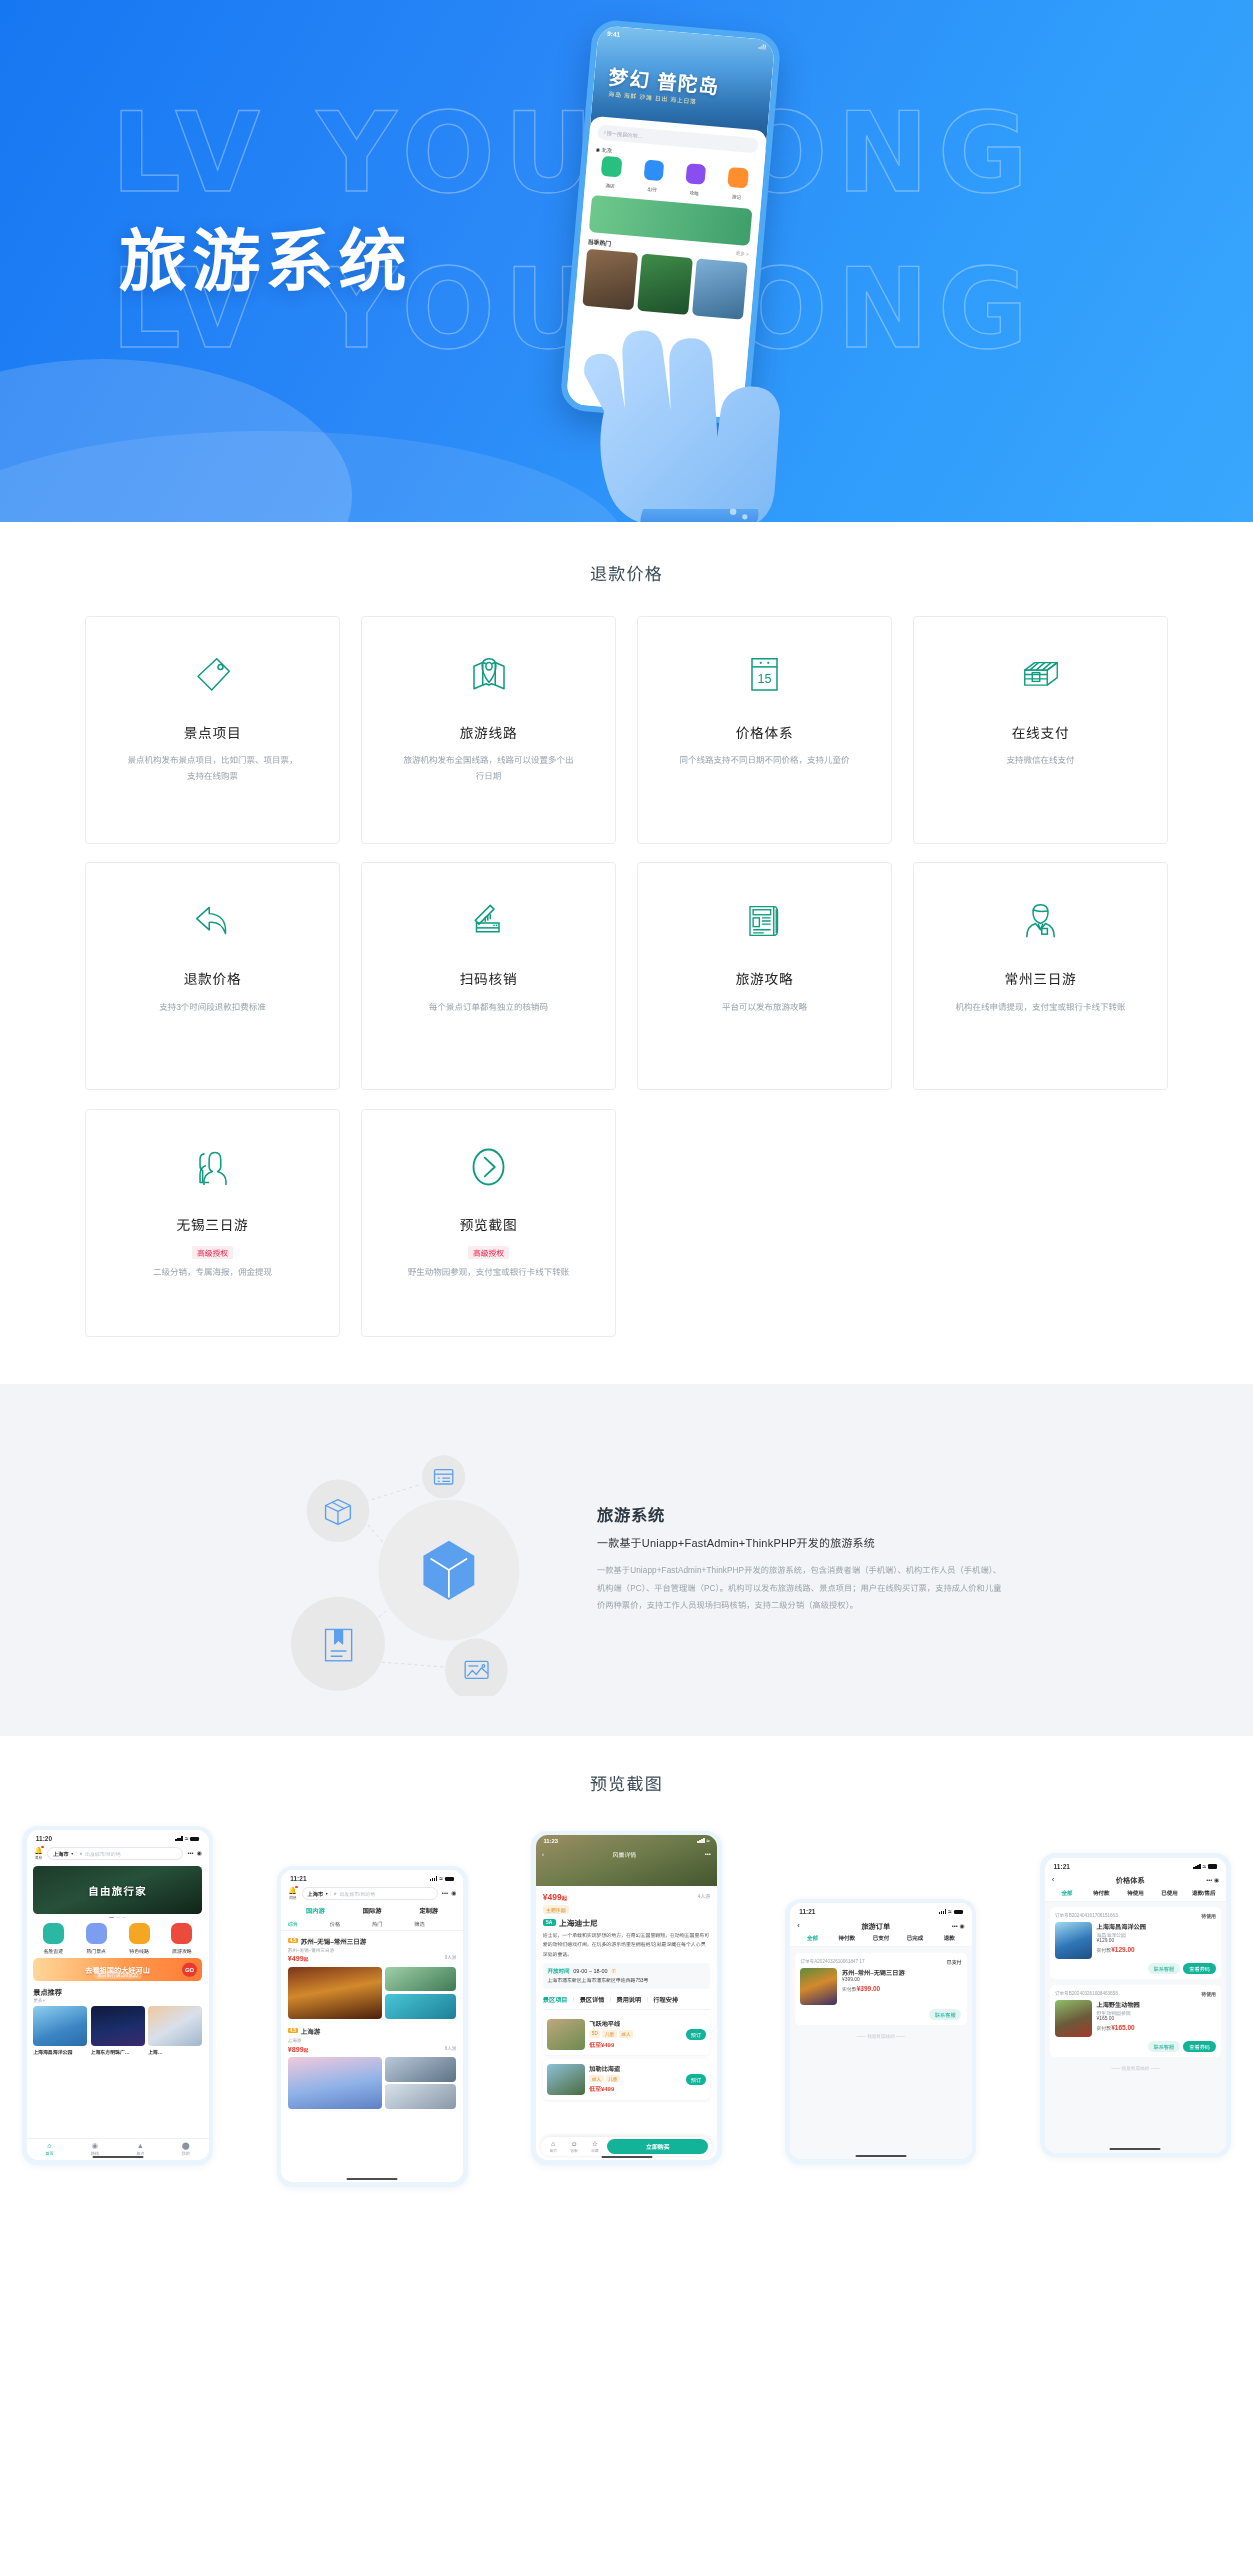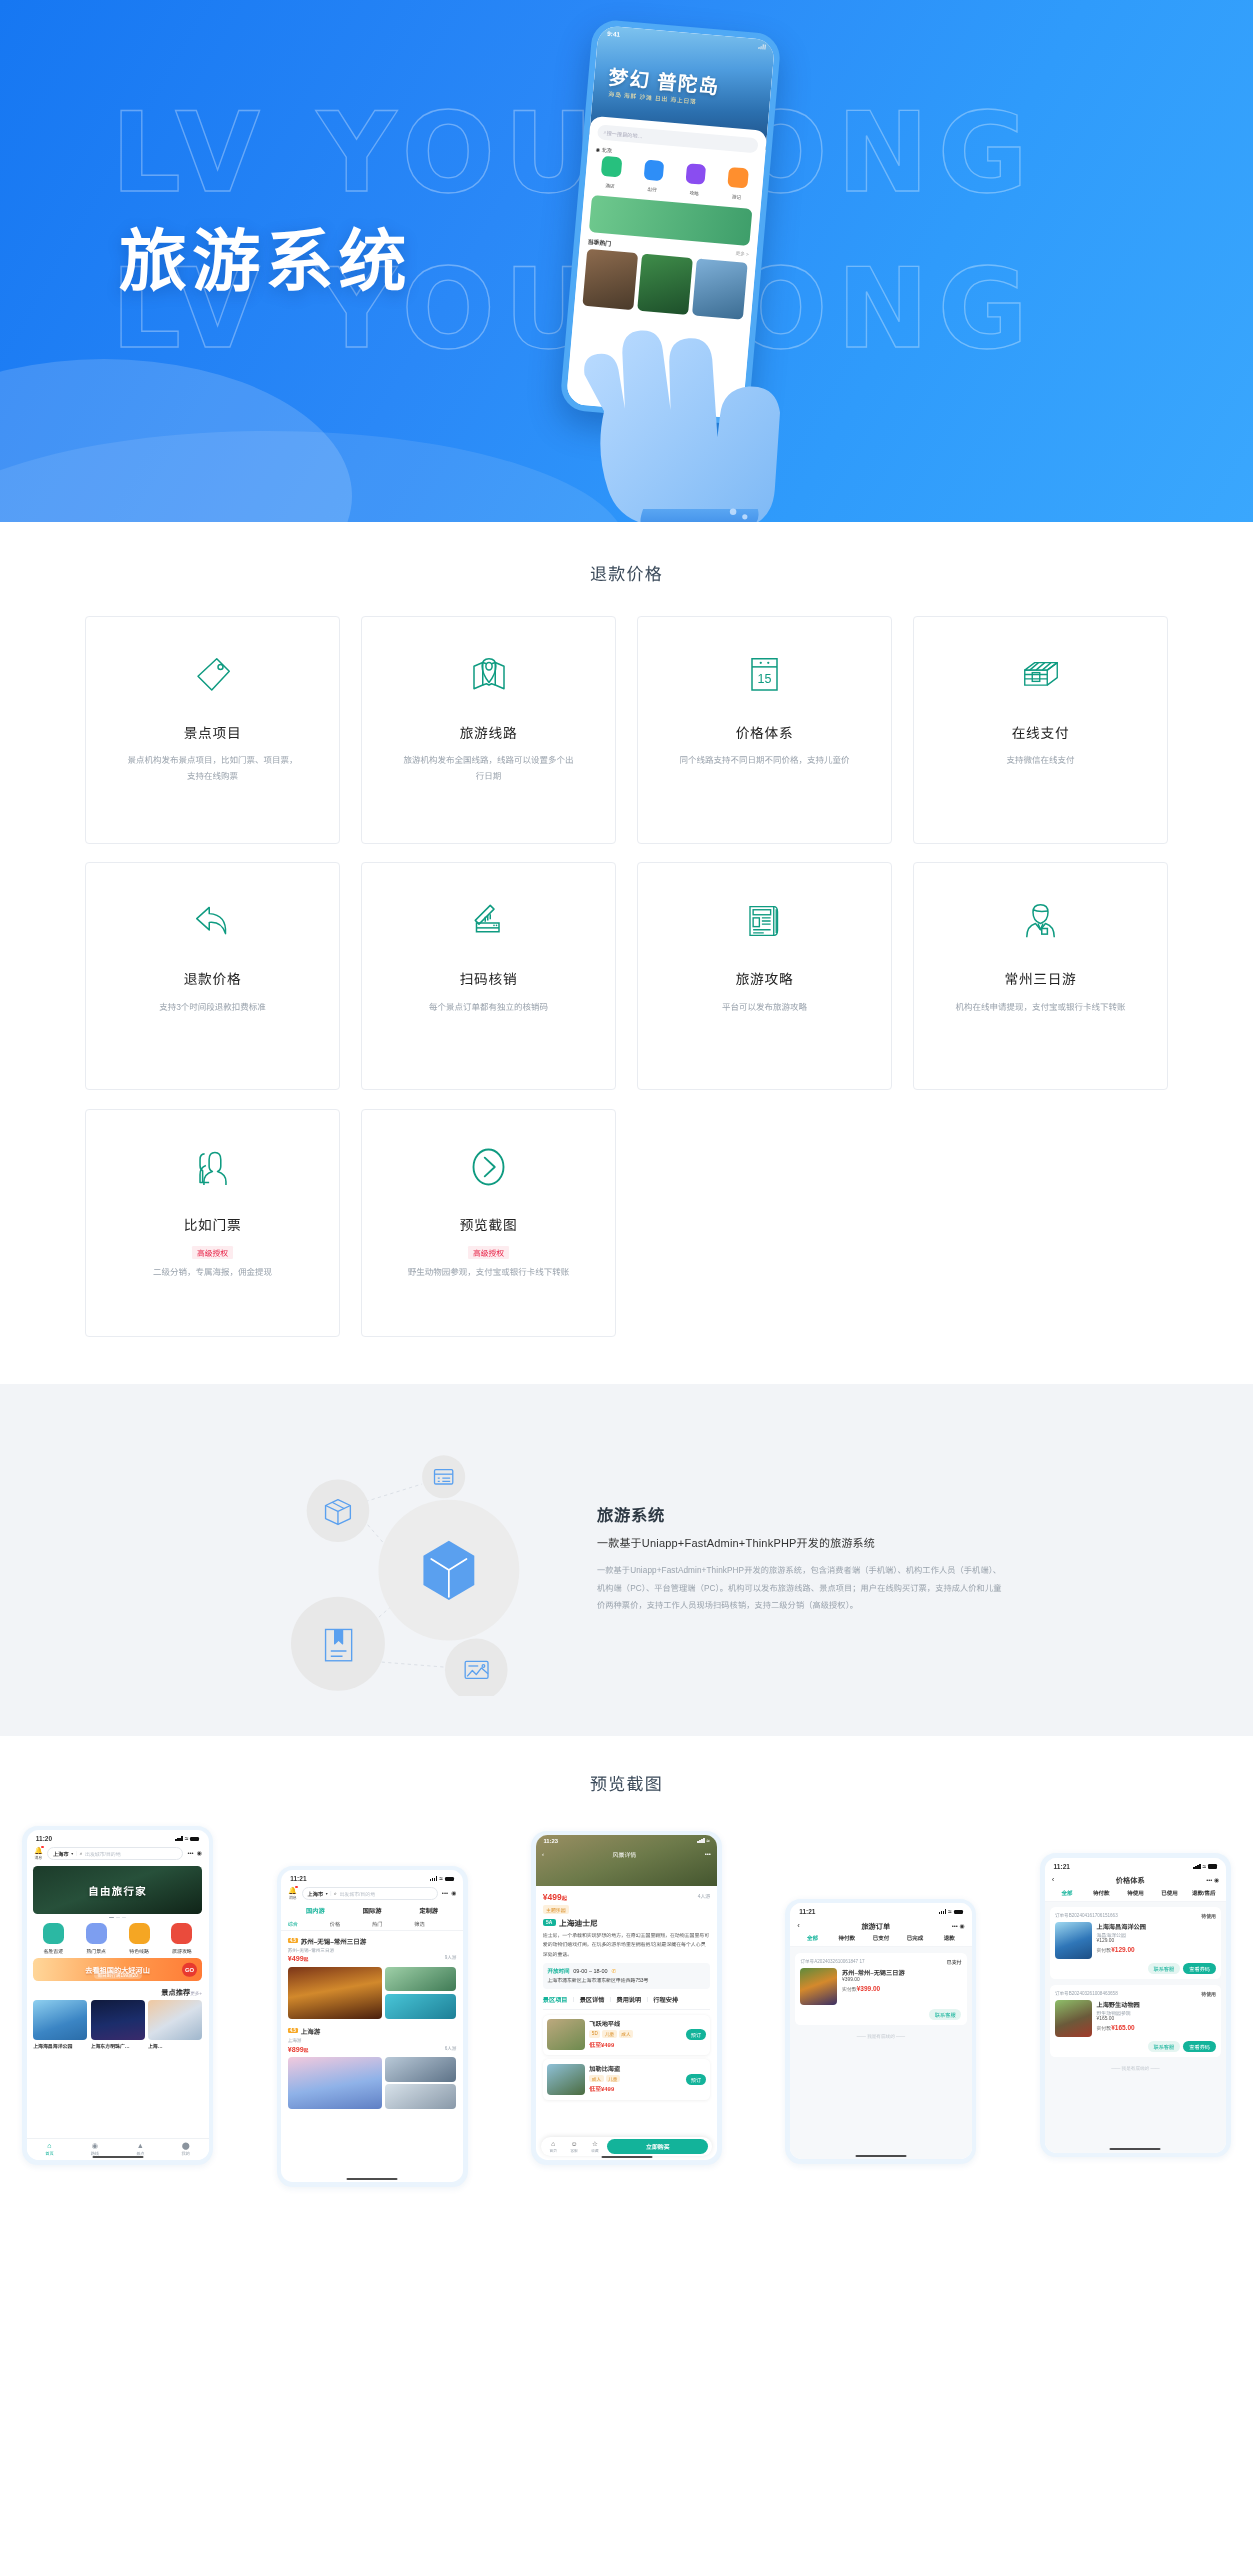--- a/index.html
+++ b/index.html
@@ -236,21 +236,21 @@
   .promo { margin:0 6.5px 5.2px; height:23.5px; border-radius:5.2px;
     background:linear-gradient(95deg,#ffd79a,#ff9a4d 55%,#ff7a35);
     display:flex; align-items:center; justify-content:center; position:relative; overflow:hidden; }
   .promo .l1 { color:#fff; font-size:7.2px; font-weight:900; text-shadow:0 0.7px 1.3px rgba(180,60,0,.5); }
   .promo .l2 { position:absolute; bottom:2.6px; left:50%; transform:translateX(-50%);
     background:rgba(255,255,255,.25); color:#fff; font-size:4.6px; padding:0.7px 3.9px; border-radius:3.9px; white-space:nowrap; }
   .promo .go { position:absolute; right:5.2px; top:50%; transform:translateY(-50%);
     width:14.4px; height:14.4px; border-radius:50%; background:#e8392f; color:#fff;
     font-size:5.9px; font-weight:900; display:flex; align-items:center; justify-content:center; }
 
-  .secrow { display:flex; justify-content:flex-end; align-items:baseline; padding:0 6.5px 3.3px; }
+  .secrow { display:flex; justify-content:space-between; align-items:baseline; padding:0 6.5px 3.3px;flex-direction:column; }
   .secrow b { font-size:7.2px; }
   .secrow small { font-size:4.6px; color:#aab; }
   .tiles { display:flex; gap:3.3px; padding:0 6.5px; }
   .tiles .t { flex:1; }
   .tiles .t .im { height:40px; border-radius:3.9px; margin-bottom:2px; }
   .tiles .t .nm { font-size:4.9px; font-weight:700; white-space:nowrap; overflow:hidden; text-overflow:ellipsis; }
 
   .tabbar { position:absolute; left:0; right:0; bottom:0; height:22px; border-top:0.7px solid #eef1f4;
     display:flex; background:#fff; }
   .tabbar .tb { flex:1; text-align:center; padding-top:2.6px; }
@@ -536,21 +536,21 @@
 
       <div class="card">
         <div class="card-ico">
           <svg width="38" height="35" viewBox="0 0 58 54" fill="none" stroke="#0f9b81" stroke-width="2.4">
             <path d="M16 6 q-7 0 -7 9 l0 9 q0 6 4 8 l0 18" stroke-linejoin="round"></path>
             <path d="M9 50 l30 0" opacity="0"></path>
             <path d="M18 24 q-9 3 -9 14 l0 12 l14 0" stroke-linejoin="round"></path>
             <path d="M32 4 q-9 0 -9 11 l0 10 q0 6 5 8 q-13 4 -13 16 l0 11 l34 0 l0 -11 q0 -12 -13 -16 q5 -2 5 -8 l0 -10 q0 -11 -9 -11 Z" stroke-linejoin="round"></path>
           </svg>
         </div>
-        <div class="card-title">比如门票</div>
+        <div class="card-title">无锡三日游</div>
         <span class="card-badge">高级授权</span>
         <div class="card-desc">二级分销，专属海报，佣金提现</div>
       </div>
 
       <div class="card">
         <div class="card-ico">
           <svg width="37" height="40" viewBox="0 0 56 64" fill="none" stroke="#0f9b81" stroke-width="3">
             <ellipse cx="28" cy="32" rx="24" ry="28"></ellipse>
             <path d="M22 17 L38 32 L22 47" stroke-linecap="round" stroke-linejoin="round"></path>
           </svg>

